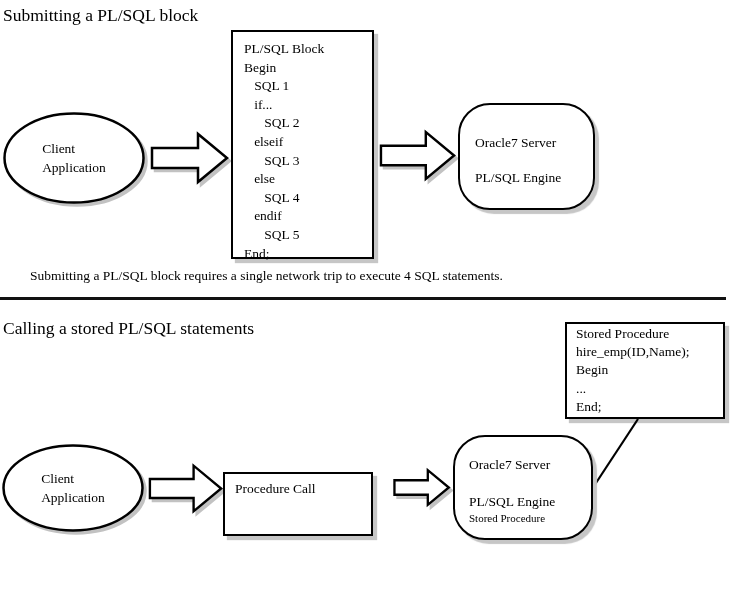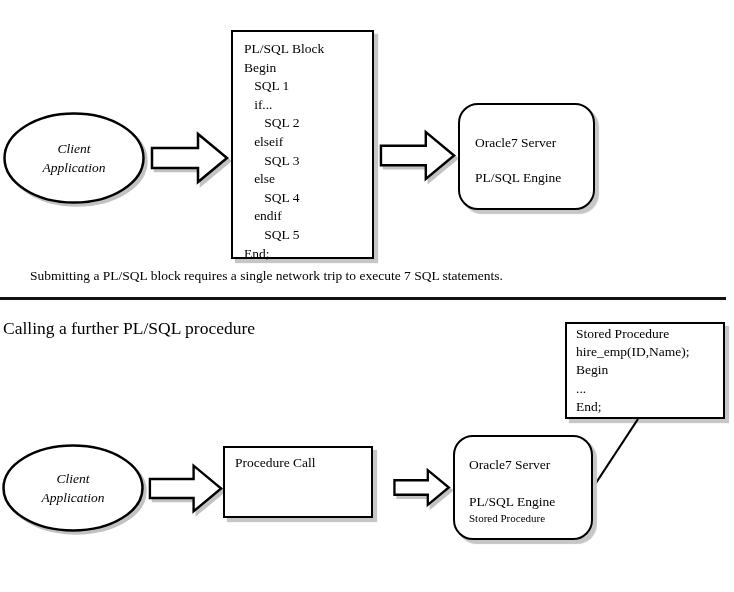--- a/index.html
+++ b/index.html
@@ -10,38 +10,39 @@
   .abs{position:absolute;}
   .title{font-size:17.5px;white-space:nowrap;}
   .caption{font-size:13.5px;white-space:nowrap;}
   .boxtext{font-size:13.5px;line-height:18.6px;white-space:pre;margin:0;
     font-family:"Liberation Serif","DejaVu Serif",serif;}
   .rectbox{
     box-sizing:border-box;background:#fff;border:2.5px solid #000;
     box-shadow:4px 4px 1px #c6c6c6;
   }
   .roundbox{
-    box-sizing:border-box;background:#fff;border:2.5px solid #000;border-radius:20px;
+    box-sizing:border-box;background:#fff;border:2.5px solid #000;border-radius:32px;
     box-shadow:4px 4px 1px #c6c6c6;
   }
   .svgshape{filter:drop-shadow(3px 3.5px 0.5px #c2c2c2);}
   .ellipse-label{
     position:absolute;left:0;top:0;right:0;bottom:0;
-    display:flex;align-items:center;justify-content:center;text-align:center;
-    font-size:13.5px;line-height:19px;white-space:pre-line;font-style:italic;
+    display:flex;align-items:center;justify-content:center;
+    font-size:13.5px;line-height:19px;white-space:pre-line;
   }
   .server-line{font-size:13.5px;line-height:19px;white-space:nowrap;}
   .server-line-small{font-size:11px;line-height:14px;white-space:nowrap;}
   .divider{background:#111;}
 </style>
 </head>
 <body>
 
 <div id="page">
 
+  <div class="abs title" style="left:3px;top:5px;">Submitting a PL/SQL block</div>
 
   <div class="abs" style="left:2px;top:111px;width:144px;height:94px;">
     <svg class="svgshape" width="144" height="94" viewBox="0 0 144 94">
       <ellipse cx="72" cy="47" rx="69.5" ry="44.5" fill="#ffffff" stroke="#000000" stroke-width="2.5"></ellipse>
     </svg>
     <div class="ellipse-label">Client
 Application</div>
   </div>
 
   <svg class="abs svgshape" style="left:150px;top:130px;" width="80" height="56" viewBox="0 0 80 56">
@@ -65,25 +66,25 @@
 
   <svg class="abs svgshape" style="left:379px;top:128px;" width="78" height="55" viewBox="0 0 80 56">
     <path d="M2 18 L48 18 L48 4 L77 28 L48 52 L48 38 L2 38 Z" fill="#ffffff" stroke="#000000" stroke-width="2.5" stroke-linejoin="miter"></path>
   </svg>
 
   <div class="abs roundbox" style="left:458px;top:103px;width:137px;height:107px;">
     <div class="abs server-line" style="left:15px;top:28px;">Oracle7 Server</div>
     <div class="abs server-line" style="left:15px;top:63px;">PL/SQL Engine</div>
   </div>
 
-  <div class="abs caption" style="left:30px;top:268px;">Submitting a PL/SQL block requires a single network trip to execute 7 SQL statements.</div>
+  <div class="abs caption" style="left:30px;top:268px;">Submitting a PL/SQL block requires a single network trip to execute 4 SQL statements.</div>
 
   <div class="abs divider" style="left:0px;top:297px;width:726px;height:3px;"></div>
 
-  <div class="abs title" style="left:3px;top:318px;">Calling a further PL/SQL procedure</div>
+  <div class="abs title" style="left:3px;top:318px;">Calling a stored PL/SQL statements</div>
 
   <div class="abs rectbox" style="left:565px;top:322px;width:160px;height:97px;">
     <pre class="boxtext" style="padding:1px 0 0 9px;line-height:18.2px;">Stored Procedure
 hire_emp(ID,Name);
 Begin
 ...
 End;</pre>
   </div>
 
   <svg class="abs" style="left:585px;top:415px;" width="62" height="78" viewBox="0 0 62 78">
@@ -95,21 +96,21 @@
       <ellipse cx="72" cy="45" rx="69.5" ry="42.5" fill="#ffffff" stroke="#000000" stroke-width="2.5"></ellipse>
     </svg>
     <div class="ellipse-label">Client
 Application</div>
   </div>
 
   <svg class="abs svgshape" style="left:148px;top:461px;" width="76" height="55" viewBox="0 0 80 56">
     <path d="M2 18 L48 18 L48 4 L77 28 L48 52 L48 38 L2 38 Z" fill="#ffffff" stroke="#000000" stroke-width="2.5" stroke-linejoin="miter"></path>
   </svg>
 
-  <div class="abs rectbox" style="left:223px;top:446px;width:150px;height:72px;">
+  <div class="abs rectbox" style="left:223px;top:472px;width:150px;height:64px;">
     <div class="abs server-line" style="left:10px;top:5px;">Procedure Call</div>
   </div>
 
   <svg class="abs svgshape" style="left:393px;top:464px;" width="58" height="47" viewBox="0 0 80 56">
     <path d="M2 18 L48 18 L48 4 L77 28 L48 52 L48 38 L2 38 Z" fill="#ffffff" stroke="#000000" stroke-width="3.2" stroke-linejoin="miter"></path>
   </svg>
 
   <div class="abs roundbox" style="left:453px;top:435px;width:140px;height:105px;">
     <div class="abs server-line" style="left:14px;top:18px;">Oracle7 Server</div>
     <div class="abs server-line" style="left:14px;top:55px;">PL/SQL Engine</div>

